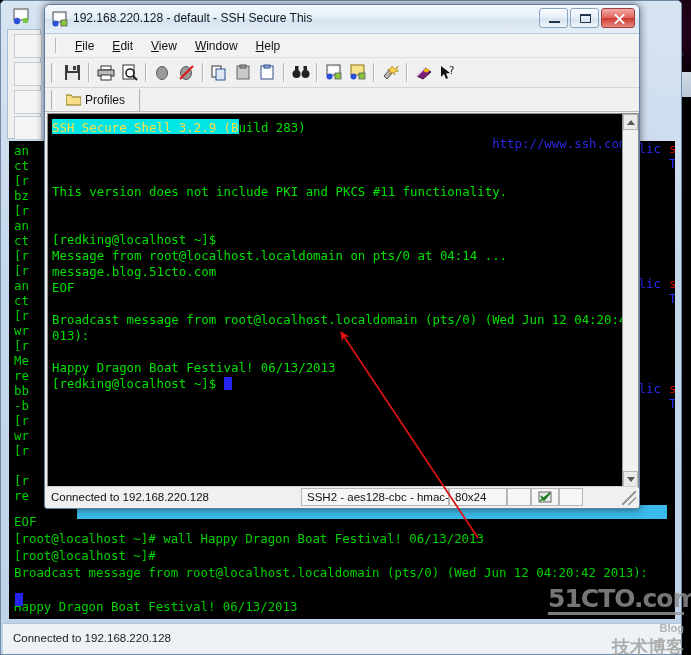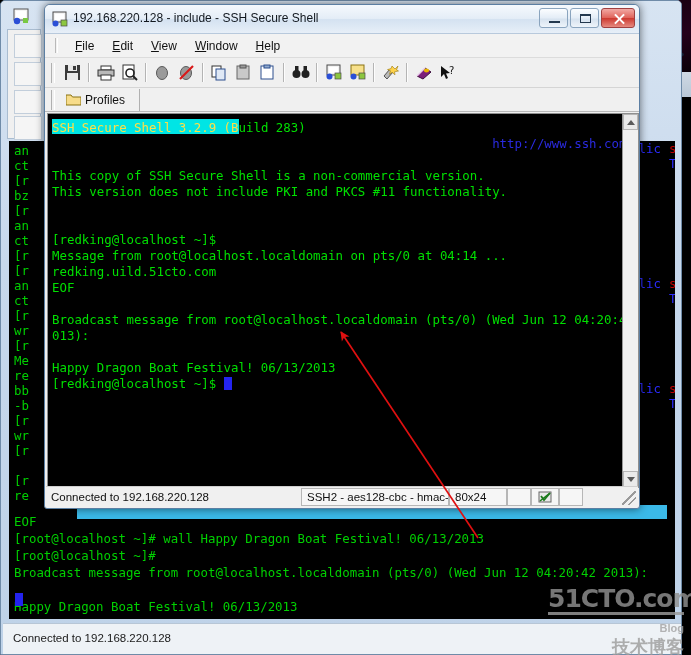--- a/index.html
+++ b/index.html
@@ -322,21 +322,21 @@
 
   <div class="ssh-window">
 
     <div class="titlebar">
       <svg class="title-icon" viewBox="0 0 17 17">
         <rect x="2" y="1" width="13" height="10" fill="#f2f2f2" stroke="#4a4a4a" stroke-width="1"></rect>
         <rect x="4" y="3" width="9" height="6" fill="#ffffff"></rect>
         <circle cx="4.5" cy="12.5" r="3" fill="#2b4fd6"></circle>
         <rect x="10" y="9" width="6" height="6" fill="#8cc63f" stroke="#4a4a4a" stroke-width=".7"></rect>
       </svg>
-      <div class="title-text">192.168.220.128 - include - SSH Secure Shell</div>
+      <div class="title-text">192.168.220.128 - default - SSH Secure This</div>
       <div class="win-btns">
         <div class="win-btn">
           <div class="min-g"></div>
         </div>
         <div class="win-btn">
           <div class="max-g"></div>
         </div>
         <div class="win-btn close">
           <div class="x-g"></div>
           <div class="x-g2"></div>
@@ -477,27 +477,26 @@
       </div>
     </div>
 
     <div class="term-wrap">
       <div class="term" id="fg-term">
           <div class="sel-hl" style="left: 4px; top: 5px; width: 186.5px;"></div>
           <div class="sel-text" style="left: 4px; top: 6px;">SSH Secure Shell 3.2.9 (B</div>
           <div class="term-line" style="left: 190.5px; top: 6px;">uild 283)</div>
           <div class="term-line link" style="left: 444.14px; top: 22px;">http://www.ssh.com/</div>
           <div class="term-line" style="top: 38px;"></div>
-          <div class="term-line" style="top: 54px;">This copy of SSH Secure Shell is a non-commercial version.</div>
           <div class="term-line" style="top: 70px;">This version does not include PKI and PKCS #11 functionality.</div>
           <div class="term-line" style="top: 86px;"></div>
           <div class="term-line" style="top: 102px;"></div>
           <div class="term-line" style="top: 118px;">[redking@localhost ~]$</div>
           <div class="term-line" style="top: 134px;">Message from root@localhost.localdomain on pts/0 at 04:14 ...</div>
-          <div class="term-line" style="top: 150px;">redking.uild.51cto.com</div>
+          <div class="term-line" style="top: 150px;">message.blog.51cto.com</div>
           <div class="term-line" style="top: 166px;">EOF</div>
           <div class="term-line" style="top: 182px;"></div>
           <div class="term-line" style="top: 198px;">Broadcast message from root@localhost.localdomain (pts/0) (Wed Jun 12 04:20:42 2</div>
           <div class="term-line" style="top: 214px;">013):</div>
           <div class="term-line" style="top: 230px;"></div>
           <div class="term-line" style="top: 246px;">Happy Dragon Boat Festival! 06/13/2013</div>
           <div class="term-line" style="top: 262px;">[redking@localhost ~]$ </div>
           <div class="term-cursor" style="left: 175.58px; top: 263px;"></div>
         </div>
 

